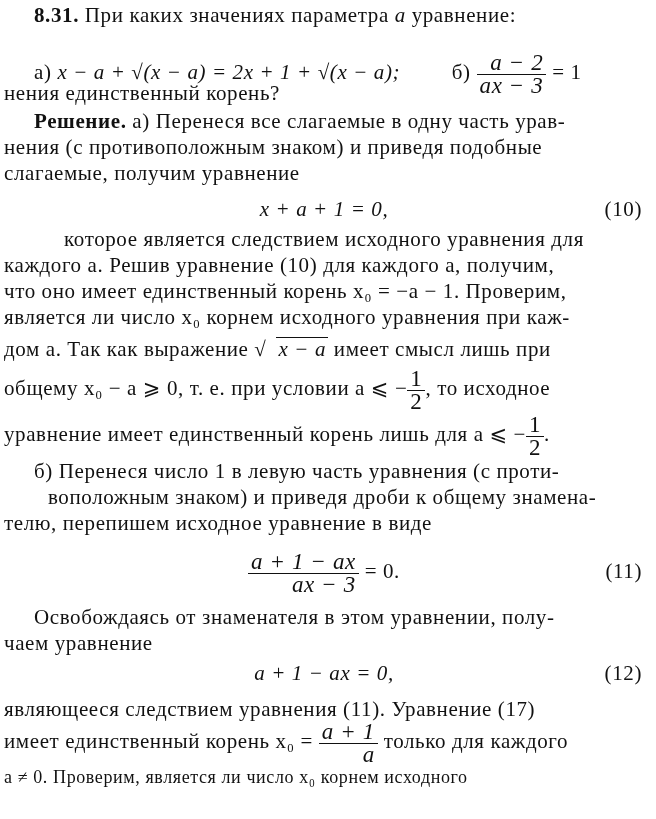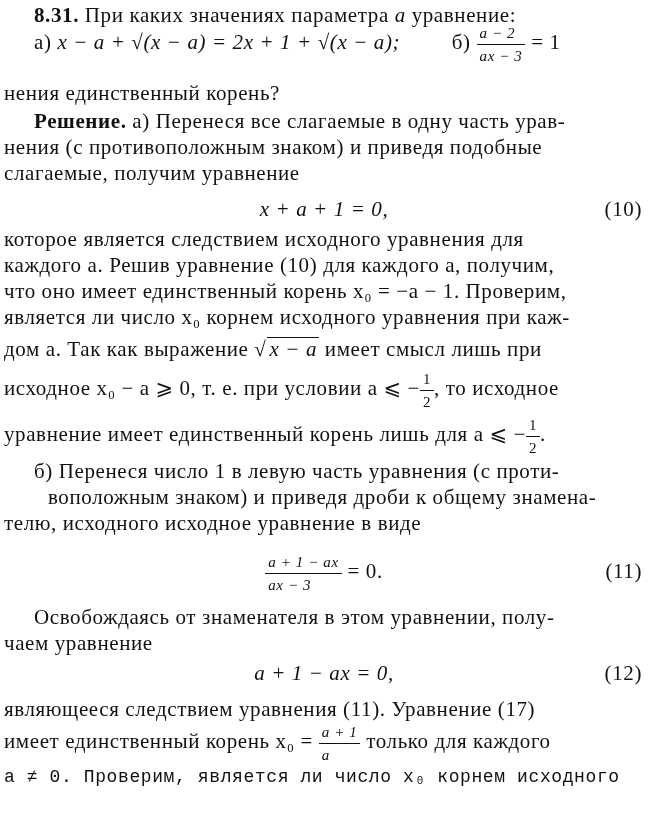--- a/index.html
+++ b/index.html
@@ -8,39 +8,39 @@
     font-family: "Liberation Serif", "DejaVu Serif", serif;
     color: #111;
     font-size: 21px;
   }
   .page { position: absolute; left: 0; top: 0; width: 648px; height: 819px; }
   .line { position: absolute; left: 4px; right: 4px; white-space: nowrap; line-height: 26px; letter-spacing: 0.6px; }
   .bold { font-weight: bold; }
   i, .m { font-style: italic; }
   .num { position: absolute; right: 6px; }
   .center { position: absolute; left: 0; right: 0; text-align: center; }
-  .frac { display: inline-block; vertical-align: middle; text-align: left; font-size: 15px; line-height: 22px; }
+  .frac { display: inline-block; vertical-align: middle; text-align: right; font-size: 23px; line-height: 22px; }
   .frac .n { display: block; border-bottom: 1.4px solid #111; padding: 0 3px; }
   .frac .d { display: block; padding: 0 3px; }
-  .sqrt { display: inline-block; border-top: 1.4px solid #111; padding: 0 2px; margin-left: 1px; line-height: 22px; }
+  .sqrt { display: inline-block; border-top: 1.4px solid #111; padding: 0 2px; margin-left: 10px; line-height: 22px; }
   .rad { font-style: normal; }
 </style>
 </head>
 <body>
 
 <div class="page">
 
   <div class="line" style="top:2px; left:34px;">
     <span class="bold">8.31.</span>
     <span>При каких значениях параметра</span>
     <i>a</i>
     <span>уравнение:</span>
   </div>
 
-  <div class="line" style="top:20px; left:34px; height:44px; line-height:44px;">
+  <div class="line" style="top:50px; left:34px; height:44px; line-height:44px;">
     <span>а)</span>
     <i>x − a + √(x − a) = 2x + 1 + √(x − a);</i>
     <span style="display:inline-block; width:40px;"></span>
     <span>б)</span>
     <span class="frac">
       <i class="n">a − 2</i>
       <i class="d">ax − 3</i>
     </span>
     <span>= 1</span>
   </div>
@@ -52,48 +52,48 @@
     <span class="bold">Решение.</span>
     <span>а)  Перенеся все слагаемые в одну часть урав-</span>
   </div>
   <div class="line" style="top:160px;">слагаемые, получим уравнение</div>
 
   <div class="line" style="top:196px; left:0; right:0;">
     <i class="center">x + a + 1 = 0,</i>
     <span class="num">(10)</span>
   </div>
 
-  <div class="line" style="top:226px;">которое является следствием исходного уравнения для</div>
+  <div class="line" style="top:226px;text-align:center;">которое является следствием исходного уравнения для</div>
   <div class="line" style="top:252px;">каждого a. Решив уравнение (10) для каждого a, получим,</div>
   <div class="line" style="top:278px;">что оно имеет единственный корень x₀ = −a − 1. Проверим,</div>
   <div class="line" style="top:304px;">является ли число x₀ корнем исходного уравнения при каж-</div>
 
   <div class="line" style="top:336px;">
     <span>дом a. Так как выражение</span>
     <span class="rad">√</span><i class="sqrt">x − a</i>
     <span>имеет смысл лишь при</span>
   </div>
 
   <div class="line" style="top:366px; height:44px; line-height:44px;">
-    <span>исходное  x₀ − a ⩾ 0,  т. е.  при  условии  a ⩽ −</span><span class="frac">
+    <span>общему  x₀ − a ⩾ 0,  т. е.  при  условии  a ⩽ −</span><span class="frac">
       <span class="n">1</span>
       <span class="d">2</span>
     </span><span>,  то исходное</span>
   </div>
 
   <div class="line" style="top:412px; height:44px; line-height:44px;">
     <span>уравнение имеет единственный корень лишь для a ⩽ −</span><span class="frac">
       <span class="n">1</span>
       <span class="d">2</span>
     </span><span>.</span>
   </div>
 
   <div class="line" style="top:458px; left:34px;">б)  Перенеся число 1 в левую часть уравнения (с проти-</div>
   <div class="line" style="top:484px;margin-left:44px;">воположным знаком) и приведя дроби к общему знамена-</div>
-  <div class="line" style="top:510px;">телю, исходного исходное уравнение в виде</div>
+  <div class="line" style="top:510px;">телю, перепишем исходное уравнение в виде</div>
 
   <div class="line" style="top:546px; left:0; right:0; height:50px; line-height:50px;">
     <span class="center">
       <span class="frac">
         <i class="n">a + 1 − ax</i>
         <i class="d">ax − 3</i>
       </span>
       <span>= 0.</span>
     </span>
     <span class="num">(11)</span>
@@ -111,20 +111,20 @@
 
   <div class="line" style="top:716px; height:50px; line-height:50px;">
     <span>имеет единственный корень x₀ =</span>
     <span class="frac">
       <i class="n">a + 1</i>
       <i class="d">a</i>
     </span>
     <span>только для каждого</span>
   </div>
 
-  <div class="line" style="top:766px; font-size:18px; line-height:22px;font-family:Liberation Mono, monospace;">a ≠ 0. Проверим, является ли число x₀ корнем исходного</div>
+  <div class="line" style="top:766px; font-size:18px; line-height:22px;">a ≠ 0. Проверим, является ли число x₀ корнем исходного</div>
   <div class="line" style="top:784px; font-size:18px; line-height:22px; opacity:0;">уравнения при каждом a ≠ 0. Число x₀ является корнем</div>
   <div class="line" style="top:796px; font-size:18px; line-height:22px; opacity:0;">уравнения (11), если ax₀ − 3 ≠ 0 (a ≠ 0), т. е. если a ≠ 0 и</div>
   <div class="line" style="top:810px; font-size:18px; line-height:22px; opacity:0;">a ≠ 2.</div>
   <div class="line" style="top:812px; opacity:0;">Итак, исходное уравнение имеет единственный корень</div>
   <div class="line" style="top:814px; opacity:0;">для каждого a, такого, что a ≠ 0 и a ≠ 2.</div>
 
 </div>
 
 </body></html>

